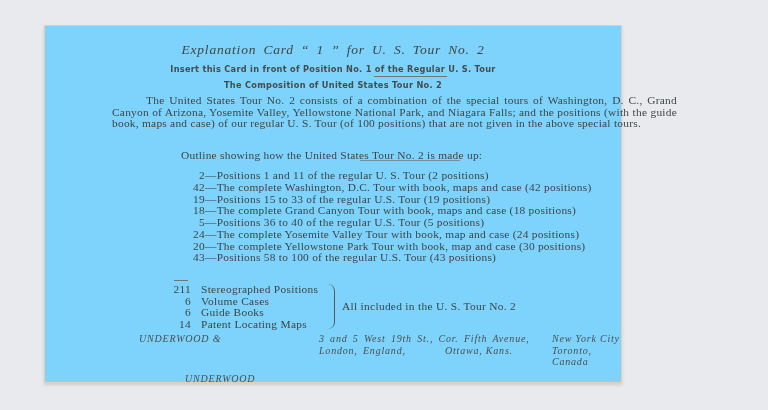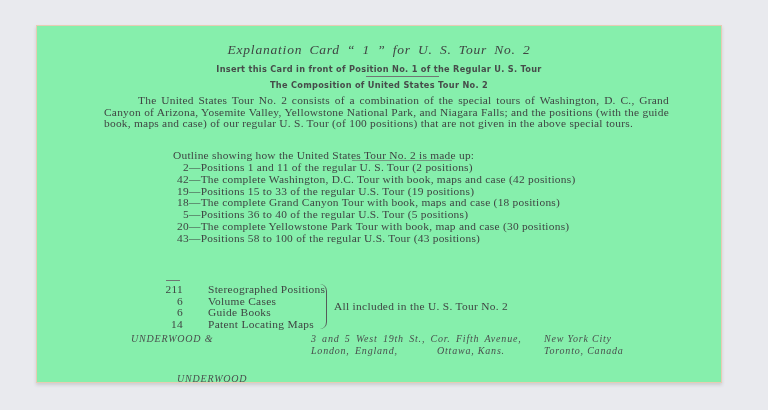--- a/index.html
+++ b/index.html
@@ -10,25 +10,25 @@
       width: 768px;
       height: 410px;
       background: #e9eaee;
       position: relative;
       overflow: hidden;
       font-family: "Liberation Serif", "DejaVu Serif", serif;
       color: #3f4543;
     }
     .card {
       position: absolute;
-      left: 36px;
+      left: 44px;
       top: 25px;
-      width: 686px;
+      width: 578px;
       height: 358px;
-      background: #86efac;
+      background: #7dd3fc;
       border: 1px solid #e6cdb3;
       box-shadow: 0 2px 3px rgba(120,120,130,0.25);
       box-sizing: border-box;
     }
     .title {
       position: absolute;
       left: 0; right: 0;
       top: 16px;
       text-align: center;
       font-style: italic;
@@ -81,21 +81,21 @@
       position: absolute;
       left: 136px;
       top: 123px;
       font-size: 11.4px;
       letter-spacing: 0.25px;
     }
     .outline {
       position: absolute;
       left: 136px;
       top: 136px;
-      margin: 0;
+      margin: 8px;
       padding: 0;
       list-style: none;
       font-size: 11.4px;
       line-height: 11.75px;
       letter-spacing: 0.25px;
     }
     .outline li { white-space: nowrap; }
     .outline .num {
       display: inline-block;
       width: 16px;
@@ -110,21 +110,21 @@
       list-style: none;
       font-size: 11.4px;
       line-height: 11.6px;
       letter-spacing: 0.3px;
     }
     .totals li { white-space: nowrap; }
     .totals .num {
       display: inline-block;
       width: 18px;
       text-align: right;
-      margin-right: 25px;
+      margin-right: 10px;
     }
     .brace {
       position: absolute;
       left: 283px;
       top: 258px;
       width: 6px;
       height: 45px;
       border-right: 1px solid #555b59;
       border-radius: 0 8px 8px 0;
     }
@@ -162,20 +162,21 @@
   <div class="para">The United States Tour No. 2 consists of a combination of the special tours of Washington, D. C., Grand Canyon of Arizona, Yosemite Valley, Yellowstone National Park, and Niagara Falls; and the positions (with the guide book, maps and case) of our regular U. S. Tour (of 100 positions) that are not given in the above special tours.</div>
   <div class="rule r2"></div>
 
   <div class="outline-head">Outline showing how the United States Tour No. 2 is made up:</div>
   <ul class="outline">
     <li><span class="num">2</span>—<span>Positions 1 and 11 of the regular U. S. Tour (2 positions)</span></li>
     <li><span class="num">42</span>—<span>The complete Washington, D.C. Tour with book, maps and case (42 positions)</span></li>
     <li><span class="num">19</span>—<span>Positions 15 to 33 of the regular U.S. Tour (19 positions)</span></li>
     <li><span class="num">18</span>—<span>The complete Grand Canyon Tour with book, maps and case  (18 positions)</span></li>
     <li><span class="num">5</span>—<span>Positions 36 to 40 of the regular U.S. Tour (5 positions)</span></li>
+    <li><span class="num">24</span>—<span>The complete Yosemite Valley Tour with book, map and case (24 positions)</span></li>
     <li><span class="num">20</span>—<span>The complete Yellowstone Park Tour with book, map and case (30 positions)</span></li>
     <li><span class="num">43</span>—<span>Positions 58 to 100 of the regular U.S. Tour (43 positions)</span></li>
   </ul>
 
   <div class="rule r3"></div>
   <ul class="totals">
     <li><span class="num">211</span><span>Stereographed Positions</span></li>
     <li><span class="num">6</span><span>Volume Cases</span></li>
     <li><span class="num">6</span><span>Guide Books</span></li>
     <li><span class="num">14</span><span>Patent Locating Maps</span></li>

